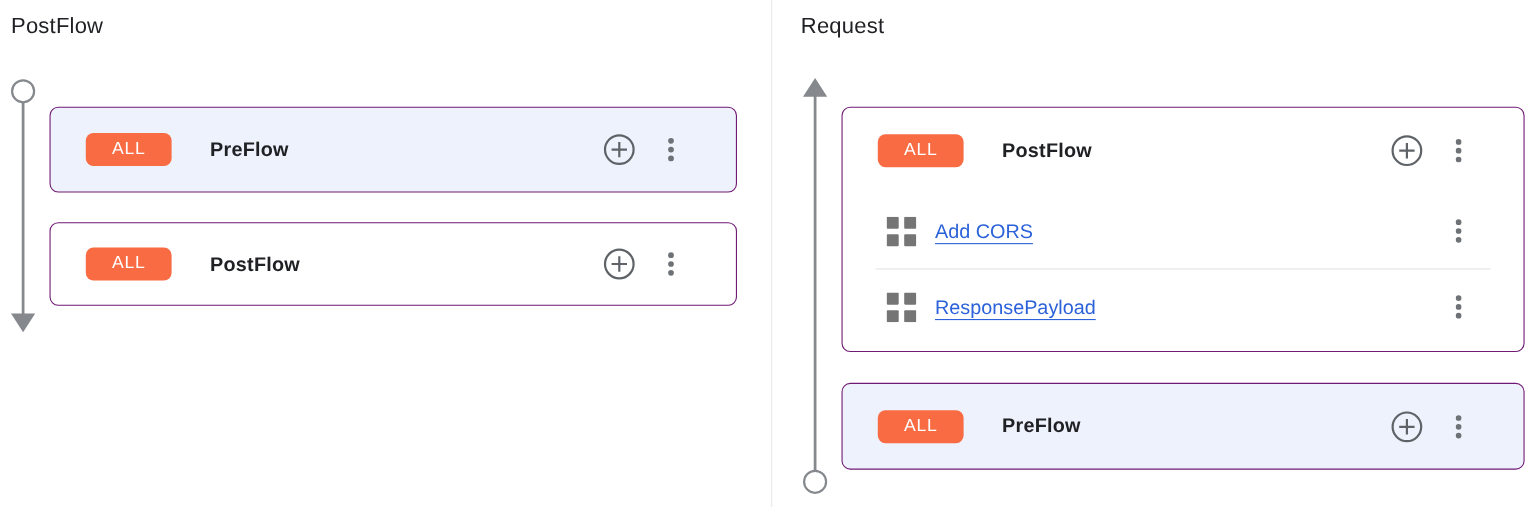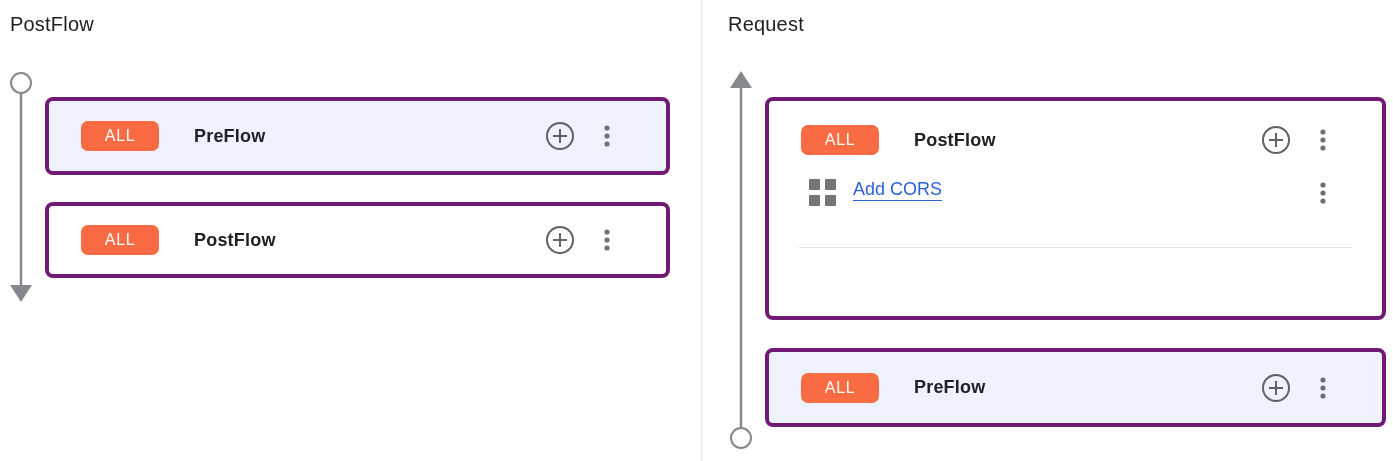--- a/index.html
+++ b/index.html
@@ -9,41 +9,41 @@
   .v-divider { position:absolute; left:701px; top:0; width:1px; height:461px; background:#e9e9e9; }
 
   .panel-title { position:absolute; font-size:20px; font-weight:400; color:#202124; letter-spacing:0.2px; }
   .title-request { left:10px; top:13px; }
   .title-response { left:728px; top:13px; }
 
   .timeline { position:absolute; }
   .timeline-request { left:5px; top:70px; }
   .timeline-response { left:725px; top:62px; }
 
-  .flow-card { position:absolute; background:#fff; border:4px solid #701a75; border-radius:8px; }
+  .flow-card { position:absolute; background:#fff; border:1px solid #701a75; border-radius:8px; }
   .flow-card.selected { background:#edf2fc; }
   .card-request-preflow  { left:45px; top:97px;  width:625px; height:78px; }
   .card-request-postflow { left:45px; top:202px; width:625px; height:76px; }
   .card-response-postflow { left:765px; top:97px; width:621px; height:223px; }
   .card-response-preflow  { left:765px; top:348px; width:621px; height:79px; }
 
   .flow-row { display:flex; align-items:center; height:100%; padding:0 47px 0 32px; }
   .flow-header-row { display:flex; align-items:center; height:78px; padding:0 47px 0 32px; }
 
   .method-badge { width:78px; height:30px; border-radius:7px; background:#f96b43; color:#fff;
                   display:flex; align-items:center; justify-content:center; font-size:16px;
                   letter-spacing:0.6px; flex:none; }
   .flow-name { margin-left:35px; font-size:18px; font-weight:700; color:#202124; letter-spacing:0.2px;text-align:right; }
   .spacer { flex:1; }
 
   .icon-btn { background:none; border:none; padding:0; cursor:pointer; display:flex;
               align-items:center; justify-content:center; flex:none; }
   .kebab-btn { margin-left:20px; width:24px; height:28px; }
 
-  .policy-row { display:flex; height:68px; padding:0 47px 0 40px; }
+  .policy-row { display:flex; align-items:center; height:68px; padding:0 47px 0 40px; }
   .policy-grid { flex:none; display:flex; }
   .policy-link { margin-left:17px; font-size:18px; color:#2b62d9; text-decoration:underline;
                  text-underline-offset:5px; text-decoration-thickness:1px; cursor:pointer; }
   .policy-divider { height:1px; background:#e3e3e3; margin:0 30px; }
 </style>
 </head>
 <body>
 
 <div class="canvas">
 
@@ -140,20 +140,37 @@
         <svg width="6" height="22" viewBox="0 0 6 22">
           <circle cx="3" cy="3" r="2.6" fill="#6e7276"></circle>
             <circle cx="3" cy="11" r="2.6" fill="#6e7276"></circle>
             <circle cx="3" cy="19" r="2.6" fill="#6e7276"></circle>
         </svg>
       </button>
     </div>
 
     <div class="policy-divider"></div>
 
+    <div class="policy-row">
+      <svg class="policy-grid" width="27" height="27" viewBox="0 0 27 27">
+        <rect x="0" y="0" width="11" height="11" rx="1" fill="#757575"></rect>
+        <rect x="16" y="0" width="11" height="11" rx="1" fill="#757575"></rect>
+        <rect x="0" y="16" width="11" height="11" rx="1" fill="#757575"></rect>
+        <rect x="16" y="16" width="11" height="11" rx="1" fill="#757575"></rect>
+      </svg>
+      <a class="policy-link">ResponsePayload</a>
+      <span class="spacer"></span>
+      <button class="icon-btn kebab-btn">
+        <svg width="6" height="22" viewBox="0 0 6 22">
+          <circle cx="3" cy="3" r="2.6" fill="#6e7276"></circle>
+            <circle cx="3" cy="11" r="2.6" fill="#6e7276"></circle>
+            <circle cx="3" cy="19" r="2.6" fill="#6e7276"></circle>
+        </svg>
+      </button>
+    </div>
   </div>
 
   <div class="flow-card selected card-response-preflow">
     <div class="flow-row">
       <span class="method-badge">ALL</span>
       <span class="flow-name">PreFlow</span>
       <span class="spacer"></span>
       <button class="icon-btn">
         <svg width="30" height="30" viewBox="0 0 30 30">
           <circle cx="15" cy="15" r="13" fill="none" stroke="#5f6368" stroke-width="2"></circle>

